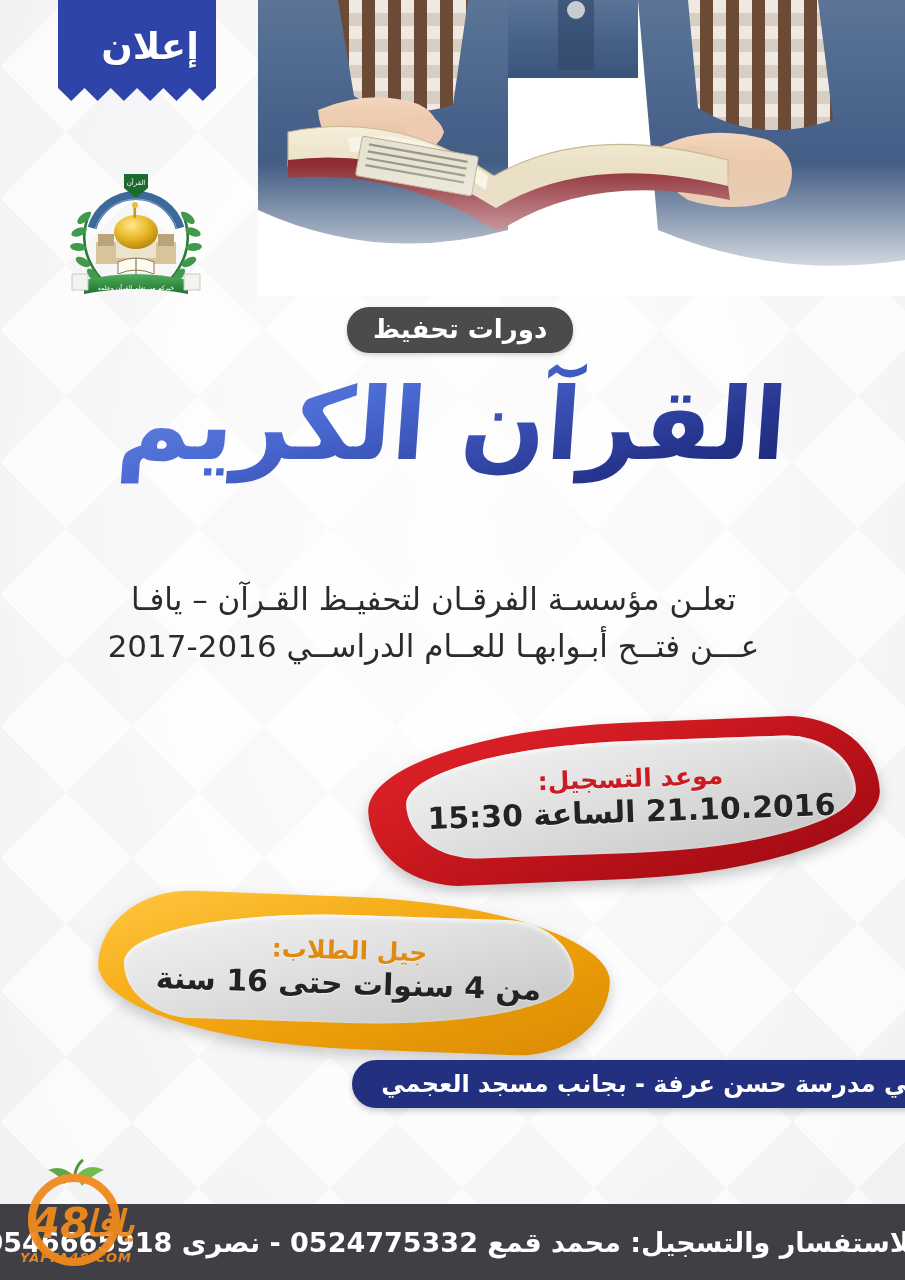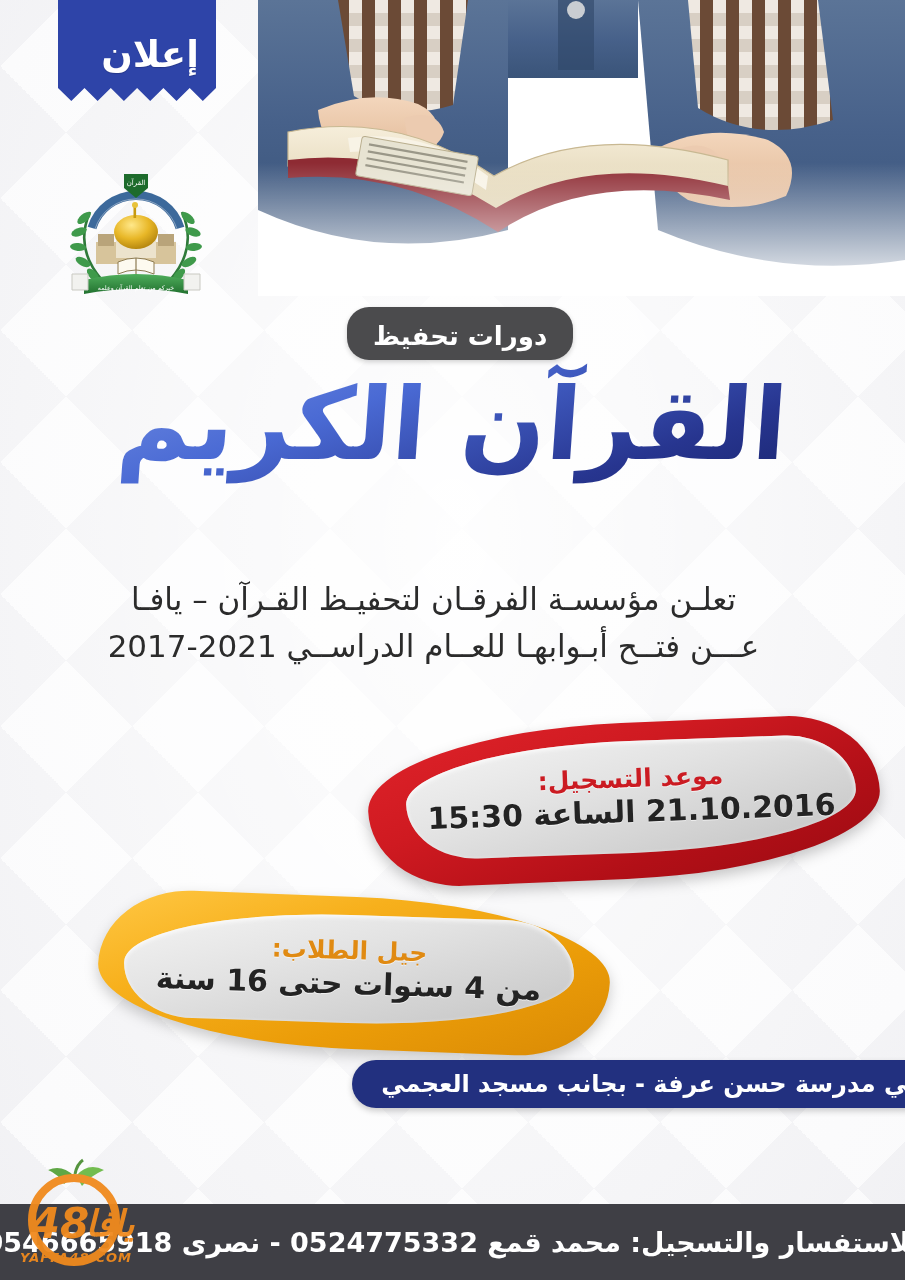--- a/index.html
+++ b/index.html
@@ -37,36 +37,36 @@
     overflow:hidden;
   }
   .photo svg{display:block;width:100%;height:100%;}
 
   
   .ribbon{
     position:absolute;left:58px;top:0;width:158px;height:105px;
   }
   .ribbon svg{display:block;width:100%;height:100%;}
   .ribbon-text{
-    position:absolute;left:0;top:8px;width:184px;height:92px;
+    position:absolute;left:0;top:0;width:184px;height:92px;
     display:flex;align-items:center;justify-content:center;
     color:#ffffff;font-size:37px;font-weight:bold;letter-spacing:-1px;
     text-shadow:0 1px 1px rgba(0,0,0,.18);
   }
 
   
   .emblem{
     position:absolute;left:62px;top:156px;width:148px;height:150px;
   }
   .emblem svg{display:block;width:100%;height:100%;}
 
   
   .course-badge{
     position:absolute;left:347px;top:307px;
-    padding:14px 26px 9px;
+    padding:7px 26px 9px;
     background:#4b4b4d;
     border-radius:22px;
     color:#ffffff;
     font-size:26px;font-weight:bold;
     letter-spacing:0px;
     box-shadow:0 2px 5px rgba(0,0,0,.18);
     white-space:nowrap;
   }
 
   
@@ -321,21 +321,21 @@
       <path d="M122 118 h16 v16 h-16 z" fill="#f2f2ef" stroke="#c9c9c2"></path>
     </svg>
   </div>
 
   <div class="course-badge">دورات تحفيظ</div>
 
   <div class="quran-title">القرآن الكريم</div>
 
   <div class="body-text">
     <span class="line">تعلـن مؤسسـة الفرقـان لتحفيـظ القـرآن – يافـا</span>
-    <span class="line">عـــن فتــح أبـوابهـا للعــام الدراســي 2021-2017</span>
+    <span class="line">عـــن فتــح أبـوابهـا للعــام الدراســي 2016-2017</span>
   </div>
 
   <div class="leaf" id="badge-registration">
     <div class="shell"></div>
     <div class="inner">
       <div class="lbl">موعد التسجيل:</div>
       <div class="val">21.10.2016 الساعة 15:30</div>
     </div>
   </div>
 

